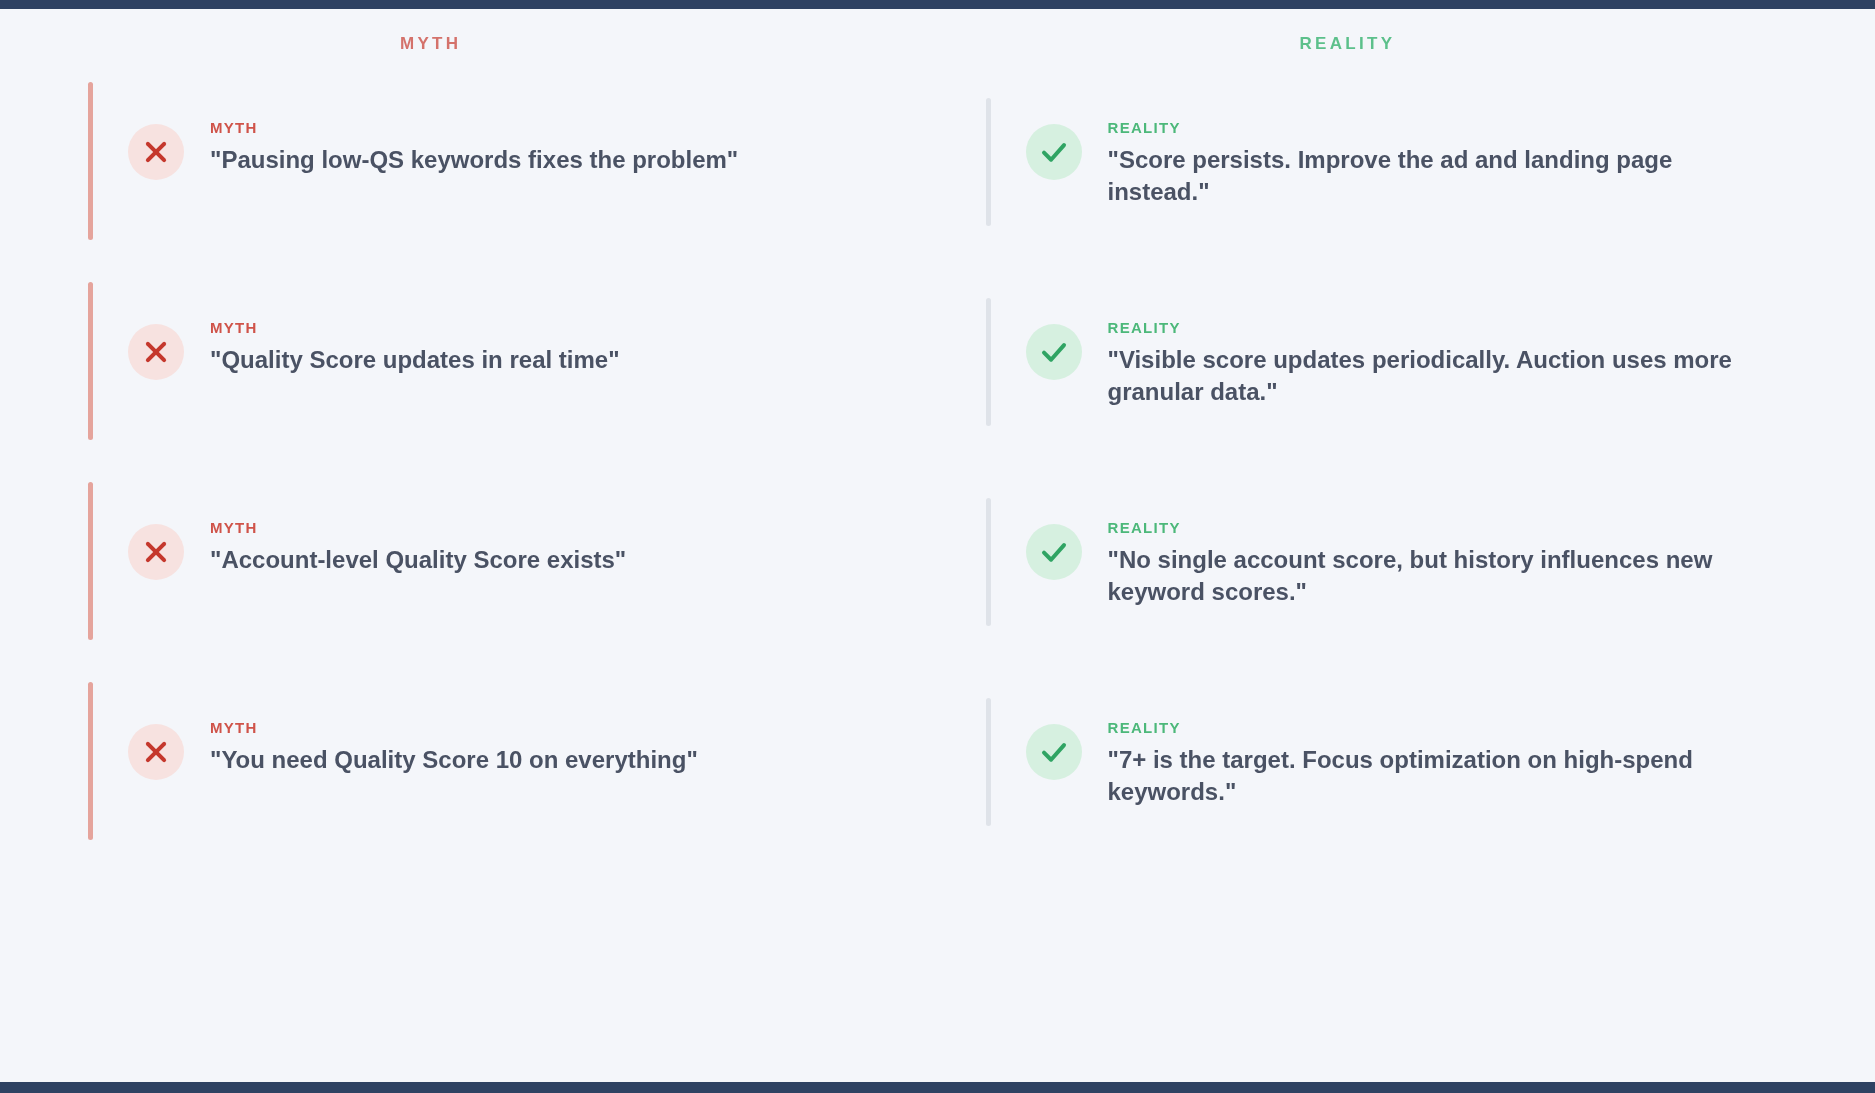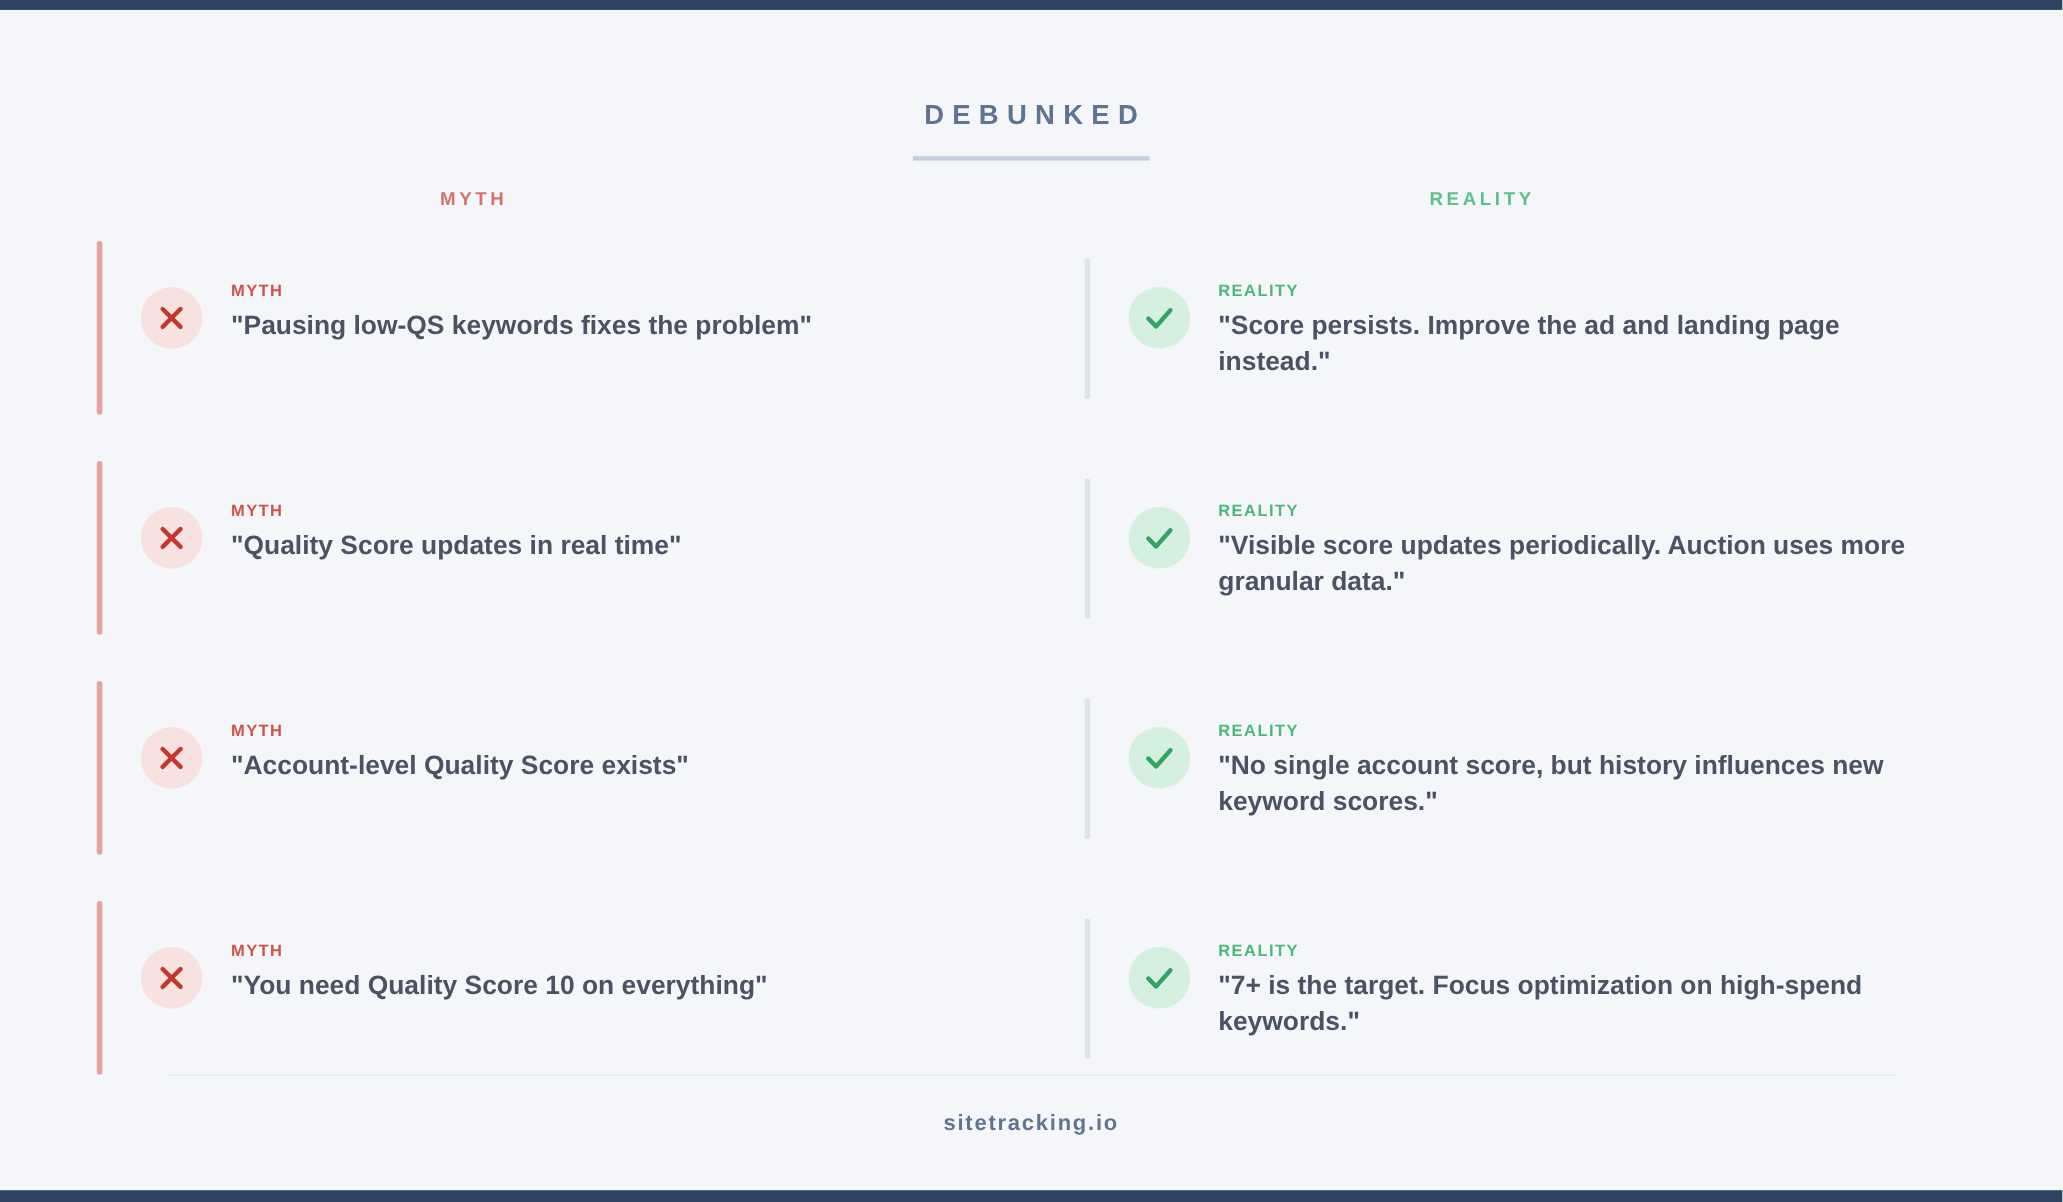--- a/index.html
+++ b/index.html
@@ -190,23 +190,20 @@
     padding-bottom: 38px;
   }
 </style>
 </head>
 <body>
 
 <div class="top-bar"></div>
 
 <div class="page">
 
-  <div class="header">
-    <div class="header-title">DEBUNKED</div>
-  </div>
 
   <div class="col-headers">
     <div class="col-head-myth">MYTH</div>
     <div class="col-head-reality">REALITY</div>
   </div>
 
   <div class="rows">
 
     <div class="row">
       <div class="side">
@@ -331,20 +328,16 @@
           <div class="item-text">
             <div class="kicker kicker-reality">REALITY</div>
             <div class="statement reality-statement">"7+ is the target. Focus optimization on high-spend keywords."</div>
           </div>
         </div>
       </div>
     </div>
 
   </div>
 
-  <div class="footer">
-    <div class="footer-rule"></div>
-    <div class="footer-brand">sitetracking.io</div>
-  </div>
 
 </div>
 
 <div class="bottom-bar"></div>
 
 </body></html>

